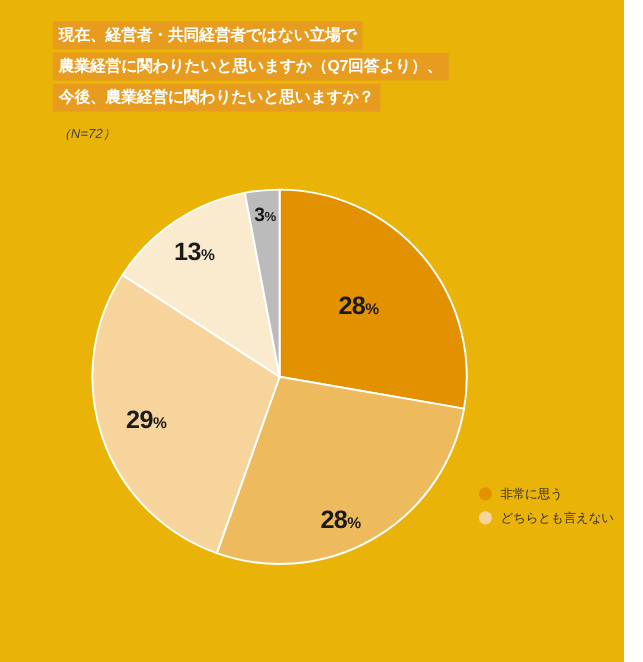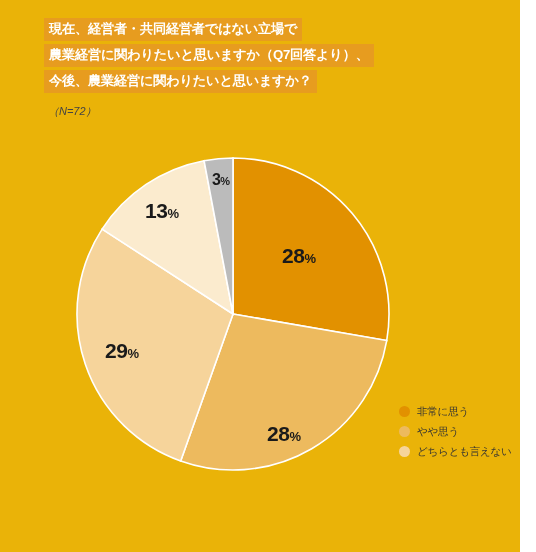--- a/index.html
+++ b/index.html
@@ -164,23 +164,19 @@
     <div class="slice-label small" style="left:221px; top:180px;">
       <span class="num">3</span><span class="pct">%</span>
     </div>
 
     <div id="legend">
       <div class="legend-item">
         <span class="legend-swatch" style="background:#e29100"></span>
         <span class="legend-label">非常に思う</span>
       </div>
       <div class="legend-item">
-        <span class="legend-swatch" style="background:#edba5e"></span>
-        <span class="legend-label">やや思う</span>
-      </div>
-      <div class="legend-item">
         <span class="legend-swatch" style="background:#f6d49b"></span>
         <span class="legend-label">どちらとも言えない</span>
       </div>
     </div>
 
   </div>
 </div>
 
 </body></html>

